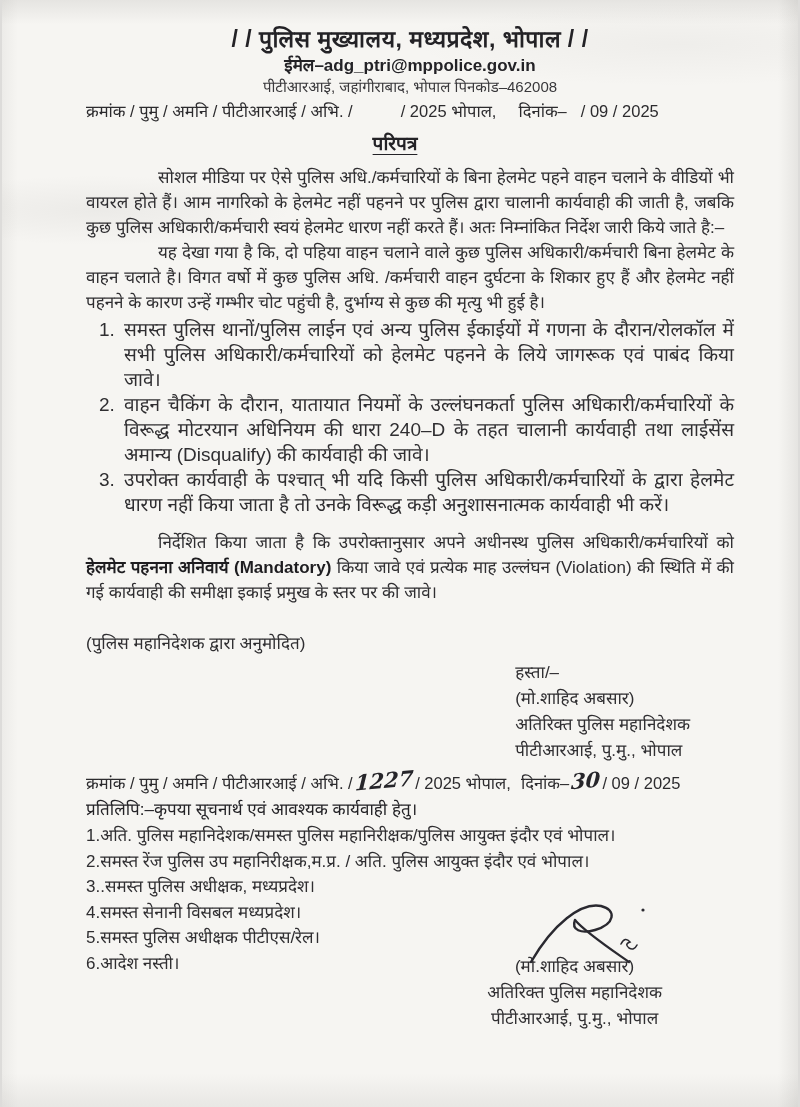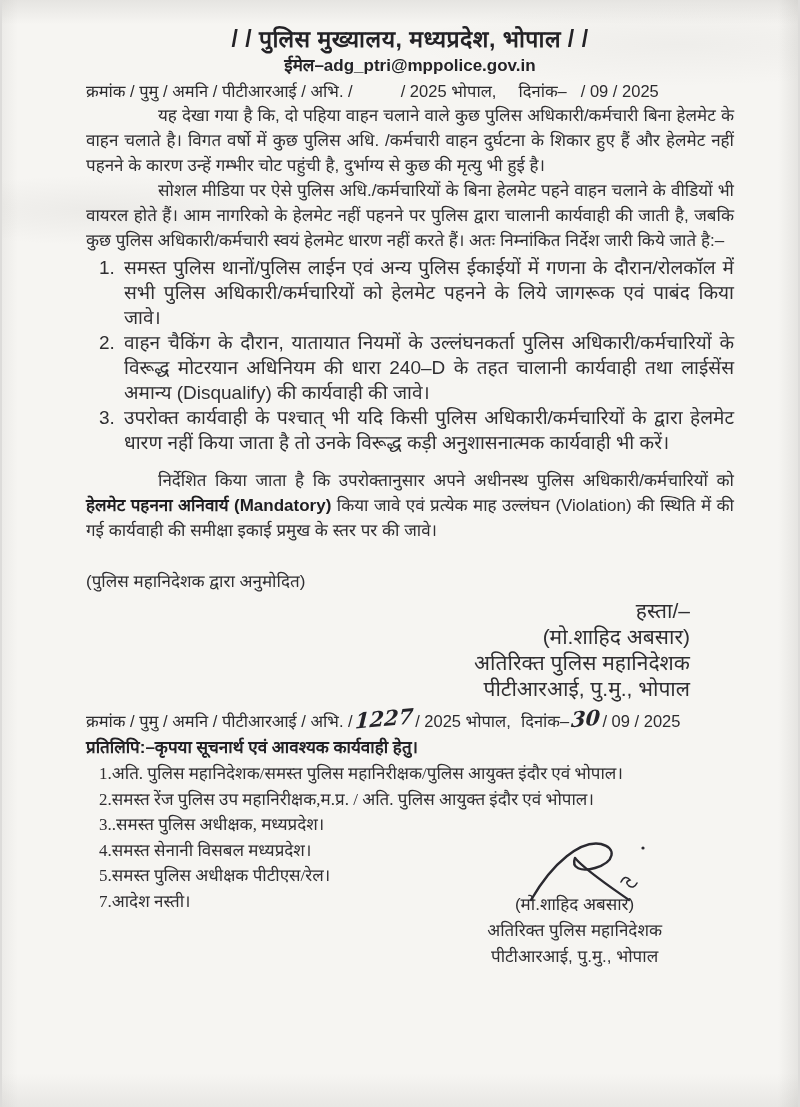--- a/index.html
+++ b/index.html
@@ -29,52 +29,54 @@
   .sp22{display:inline-block;width:22px;}
   .sp14{display:inline-block;width:14px;}
   .subject{font-size:19px;font-weight:700;color:#232226;text-decoration:underline;text-underline-offset:4px;margin:7px 30px 9px 0;}
   .body-para{font-size:17px;line-height:25px;text-align:justify;margin:0;text-indent:72px;}
   .directives{margin:2px 0 0 0;padding:0 0 0 38px;counter-reset:d;}
   .directives li{list-style:none;counter-increment:d;position:relative;font-size:19px;line-height:25px;text-align:justify;}
   .directives li::before{content:counter(d) ".";position:absolute;left:-25px;top:0;}
   .mandate{margin-top:13px;}
   .mandate b{color:#1e1d20;}
   .approval{margin-top:26px;font-size:17px;line-height:25px;}
-  .sign-block{width:max-content;text-align:right;font-size:21px;line-height:26px;margin-left:auto;}
+  .sign-block{width:max-content;text-align:left;font-size:17px;line-height:26px;margin-left:auto;}
   .sign1{margin-top:4px;margin-right:44px;}
   .refline2{display:flex;align-items:baseline;font-size:16.5px;line-height:25px;white-space:nowrap;margin-top:5px;color:#2c2b2e;}
   .handwrite{font-family:"DejaVu Serif",serif;font-style:italic;font-weight:700;font-size:21px;display:inline-block;transform:rotate(-5deg) skewX(-8deg);margin:0 2px;color:#26252a;position:relative;top:-1px;}
   .sp10{display:inline-block;width:10px;}
-  .copy-heading{font-size:17px;font-weight:700;line-height:25px;margin-top:1px;color:#232226;}
-  .copy-list{margin:1px 0 0 13px;padding:0;list-style:none;font-size:17px;line-height:25.5px;font-family:Liberation Serif, serif;}
+  .copy-heading{font-size:17px;font-weight:400;line-height:25px;margin-top:1px;color:#232226;}
+  .copy-list{margin:1px 0 0 0;padding:0;list-style:none;font-size:17px;line-height:25.5px;}
   .sign2wrap{position:relative;width:max-content;margin:-22px 72px 0 auto;}
   .sign2{text-align:center;font-size:17px;line-height:26px;position:relative;z-index:1;}
   .scribble{position:absolute;top:-58px;left:38px;z-index:2;}
 </style>
 </head>
 <body>
 
 <div class="page">
 
   <div class="doc-title center">/ / पुलिस मुख्यालय, मध्यप्रदेश, भोपाल / /</div>
   <div class="email-line center">ईमेल–adg_ptri@mppolice.gov.in</div>
+  <div class="address-line center">पीटीआरआई, जहांगीराबाद, भोपाल पिनकोड–462008</div>
 
   <div class="refline">
     <span>क्रमांक / पुमु / अमनि / पीटीआरआई / अभि. /</span>
     <span class="sp48"></span>
     <span>/ 2025 भोपाल,</span>
     <span class="sp22"></span>
     <span>दिनांक–</span>
     <span class="sp14"></span>
     <span>/ 09 / 2025</span>
   </div>
 
+  <div class="subject center">परिपत्र</div>
 
+  <p class="body-para">सोशल मीडिया पर ऐसे पुलिस अधि./कर्मचारियों के बिना हेलमेट पहने वाहन चलाने के वीडियों भी वायरल होते हैं। आम नागरिको के हेलमेट नहीं पहनने पर पुलिस द्वारा चालानी कार्यवाही की जाती है, जबकि कुछ पुलिस अधिकारी/कर्मचारी स्वयं हेलमेट धारण नहीं करते हैं। अतः निम्नांकित निर्देश जारी किये जाते है:–</p>
   <p class="body-para">यह देखा गया है कि, दो पहिया वाहन चलाने वाले कुछ पुलिस अधिकारी/कर्मचारी बिना हेलमेट के वाहन चलाते है। विगत वर्षो में कुछ पुलिस अधि. /कर्मचारी वाहन दुर्घटना के शिकार हुए हैं और हेलमेट नहीं पहनने के कारण उन्हें गम्भीर चोट पहुंची है, दुर्भाग्य से कुछ की मृत्यु भी हुई है।</p>
-  <p class="body-para">सोशल मीडिया पर ऐसे पुलिस अधि./कर्मचारियों के बिना हेलमेट पहने वाहन चलाने के वीडियों भी वायरल होते हैं। आम नागरिको के हेलमेट नहीं पहनने पर पुलिस द्वारा चालानी कार्यवाही की जाती है, जबकि कुछ पुलिस अधिकारी/कर्मचारी स्वयं हेलमेट धारण नहीं करते हैं। अतः निम्नांकित निर्देश जारी किये जाते है:–</p>
 
   <ol class="directives">
     <li>समस्त पुलिस थानों/पुलिस लाईन एवं अन्य पुलिस ईकाईयों में गणना के दौरान/रोलकॉल में सभी पुलिस अधिकारी/कर्मचारियों को हेलमेट पहनने के लिये जागरूक एवं पाबंद किया जावे।</li>
     <li>वाहन चैकिंग के दौरान, यातायात नियमों के उल्लंघनकर्ता पुलिस अधिकारी/कर्मचारियों के विरूद्ध मोटरयान अधिनियम की धारा 240–D के तहत चालानी कार्यवाही तथा लाईसेंस अमान्य (Disqualify) की कार्यवाही की जावे।</li>
     <li>उपरोक्त कार्यवाही के पश्चात् भी यदि किसी पुलिस अधिकारी/कर्मचारियों के द्वारा हेलमेट धारण नहीं किया जाता है तो उनके विरूद्ध कड़ी अनुशासनात्मक कार्यवाही भी करें।</li>
   </ol>
 
   <p class="body-para mandate"><span>निर्देशित किया जाता है कि उपरोक्तानुसार अपने अधीनस्थ पुलिस अधिकारी/कर्मचारियों को </span><b>हेलमेट पहनना अनिवार्य (Mandatory)</b><span> किया जावे एवं प्रत्येक माह उल्लंघन (Violation) की स्थिति में की गई कार्यवाही की समीक्षा इकाई प्रमुख के स्तर पर की जावे।</span></p>
 
   <div class="approval">(पुलिस महानिदेशक द्वारा अनुमोदित)</div>
@@ -97,21 +99,21 @@
   </div>
 
   <div class="copy-heading">प्रतिलिपि:–कृपया सूचनार्थ एवं आवश्यक कार्यवाही हेतु।</div>
 
   <ul class="copy-list">
     <li>1.अति. पुलिस महानिदेशक/समस्त पुलिस महानिरीक्षक/पुलिस आयुक्त इंदौर एवं भोपाल।</li>
     <li>2.समस्त रेंज पुलिस उप महानिरीक्षक,म.प्र. / अति. पुलिस आयुक्त इंदौर एवं भोपाल।</li>
     <li>3..समस्त पुलिस अधीक्षक, मध्यप्रदेश।</li>
     <li>4.समस्त सेनानी विसबल मध्यप्रदेश।</li>
     <li>5.समस्त पुलिस अधीक्षक पीटीएस/रेल।</li>
-    <li>7.आदेश नस्ती।</li>
+    <li>6.आदेश नस्ती।</li>
   </ul>
 
   <div class="sign2wrap">
     <div class="scribble">
       <svg width="140" height="80" viewBox="0 0 140 80" fill="none">
         <path d="M6 66 C 28 28, 56 6, 76 10 C 92 14, 90 28, 70 34 C 56 38, 46 34, 50 24" stroke="#2a2930" stroke-width="2.4" fill="none" stroke-linecap="round"></path>
         <path d="M50 24 C 60 36, 84 52, 104 66" stroke="#2a2930" stroke-width="2.2" fill="none" stroke-linecap="round"></path>
         <path d="M96 48 q 4 -8 9 -2 q -6 2 -1 6 q 5 3 8 -3" stroke="#2a2930" stroke-width="1.6" fill="none" stroke-linecap="round"></path>
         <circle cx="118" cy="14" r="1.6" fill="#2a2930"></circle>
       </svg>

